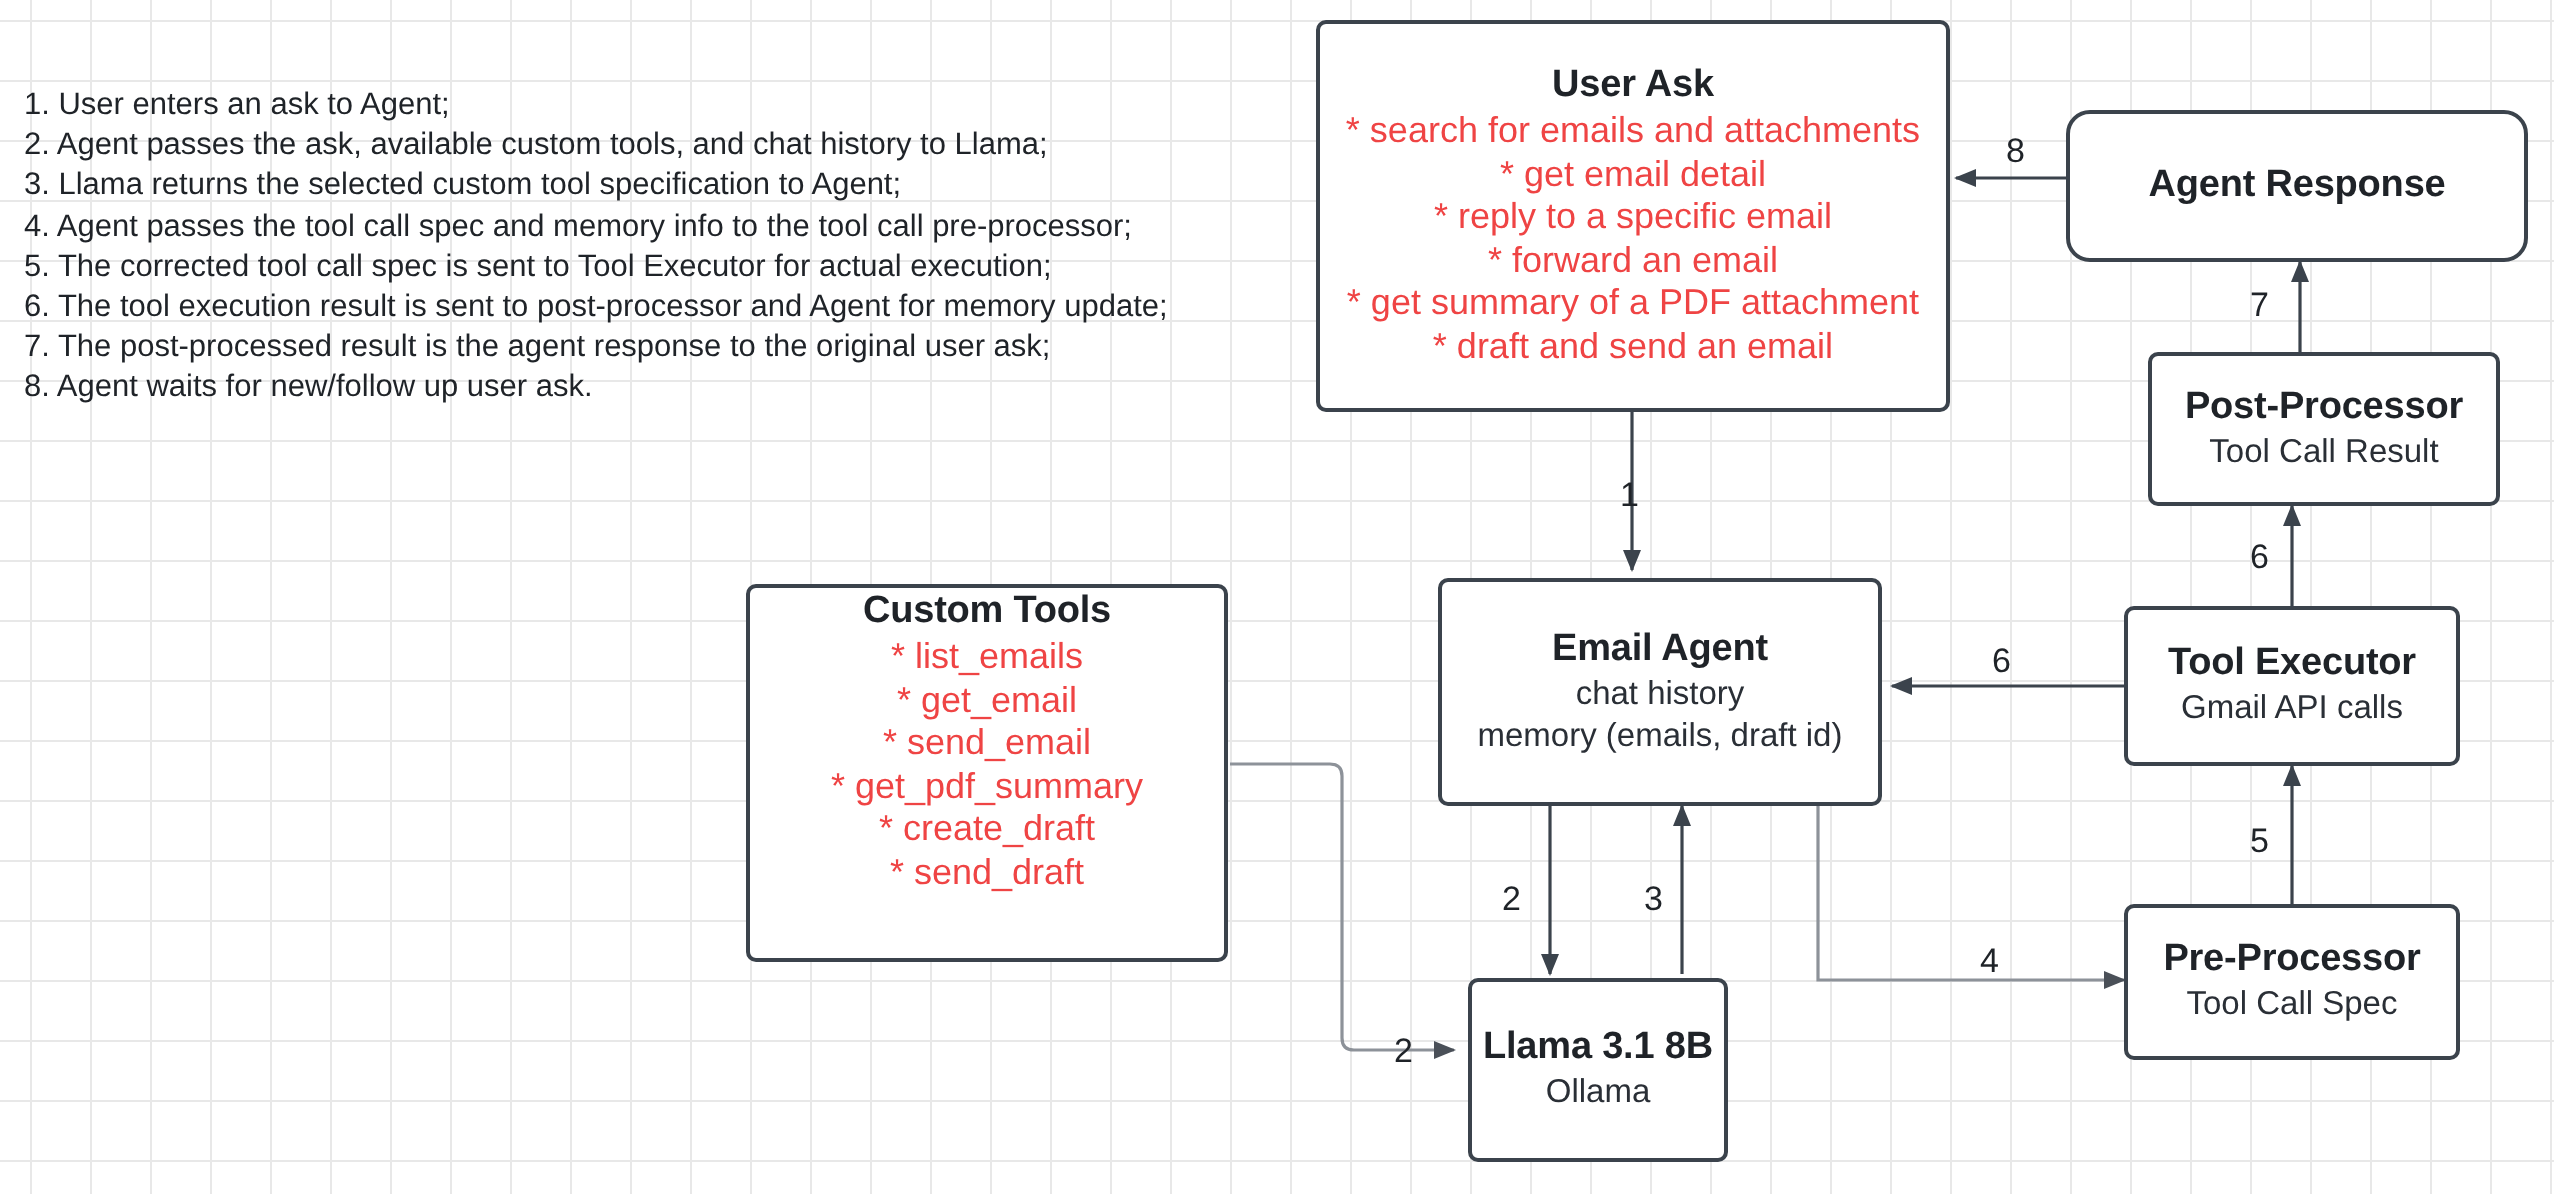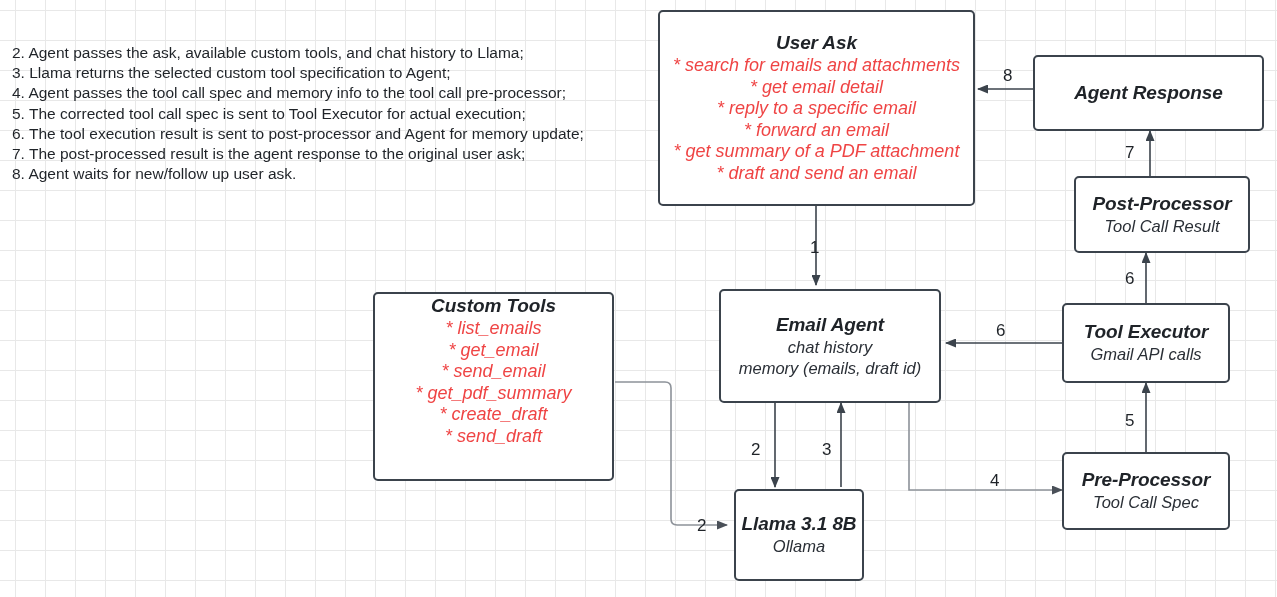--- a/index.html
+++ b/index.html
@@ -36,21 +36,20 @@
     box-sizing: border-box;
     border: 2px solid #3b434c;
     border-radius: 5px;
     background: #ffffff;
     display: flex;
     flex-direction: column;
     align-items: center;
     justify-content: center;
     text-align: center;
     color: #1f2328;
-    font-style: italic;
   }
   .node .title {
     font-weight: bold;
     font-size: 19px;
     line-height: 24px;
     letter-spacing: -0.1px;
   }
   .node .sub {
     font-size: 16.5px;
     line-height: 21.5px;
@@ -130,20 +129,21 @@
     <g>
       <path d="M841,487 L841,403" fill="none" stroke="#3b434c" stroke-width="1.6" marker-end="url(#arrDark)"></path>
     </g>
 
     <g>
       <path d="M615,382 L665,382 Q671,382 671,388 L671,519 Q671,525 677,525 L727,525" fill="none" stroke="#8d9299" stroke-width="1.6" marker-end="url(#arrLight)"></path>
     </g>
   </svg>
 
   <div id="legend">
+    <div>1. User enters an ask to Agent;</div>
     <div>2. Agent passes the ask, available custom tools, and chat history to Llama;</div>
     <div>3. Llama returns the selected custom tool specification to Agent;</div>
     <div>4. Agent passes the tool call spec and memory info to the tool call pre-processor;</div>
     <div>5. The corrected tool call spec is sent to Tool Executor for actual execution;</div>
     <div>6. The tool execution result is sent to post-processor and Agent for memory update;</div>
     <div>7. The post-processed result is the agent response to the original user ask;</div>
     <div>8. Agent waits for new/follow up user ask.</div>
   </div>
 
   <div class="node" style="left:658px; top:10px; width:317px; height:196px; justify-content:flex-start; padding-top:19px;">
@@ -151,21 +151,21 @@
     <div class="bullets">
       <div>* search for emails and attachments</div>
       <div>* get email detail</div>
       <div>* reply to a specific email</div>
       <div>* forward an email</div>
       <div>* get summary of a PDF attachment</div>
       <div>* draft and send an email</div>
     </div>
   </div>
 
-  <div class="node" style="left:1033px; top:55px; width:231px; height:76px;">
+  <div class="node" style="left:1033px; top:55px; width:231px; height:76px;border-radius:12px;">
     <div class="title">Agent Response</div>
   </div>
 
   <div class="node" style="left:1062px; top:176px; width:176px; height:77px;margin-left:12px;">
     <div class="title">Post-Processor</div>
     <div class="sub">Tool Call Result</div>
   </div>
 
   <div class="node" style="left:1062px; top:303px; width:168px; height:80px;">
     <div class="title">Tool Executor</div>

